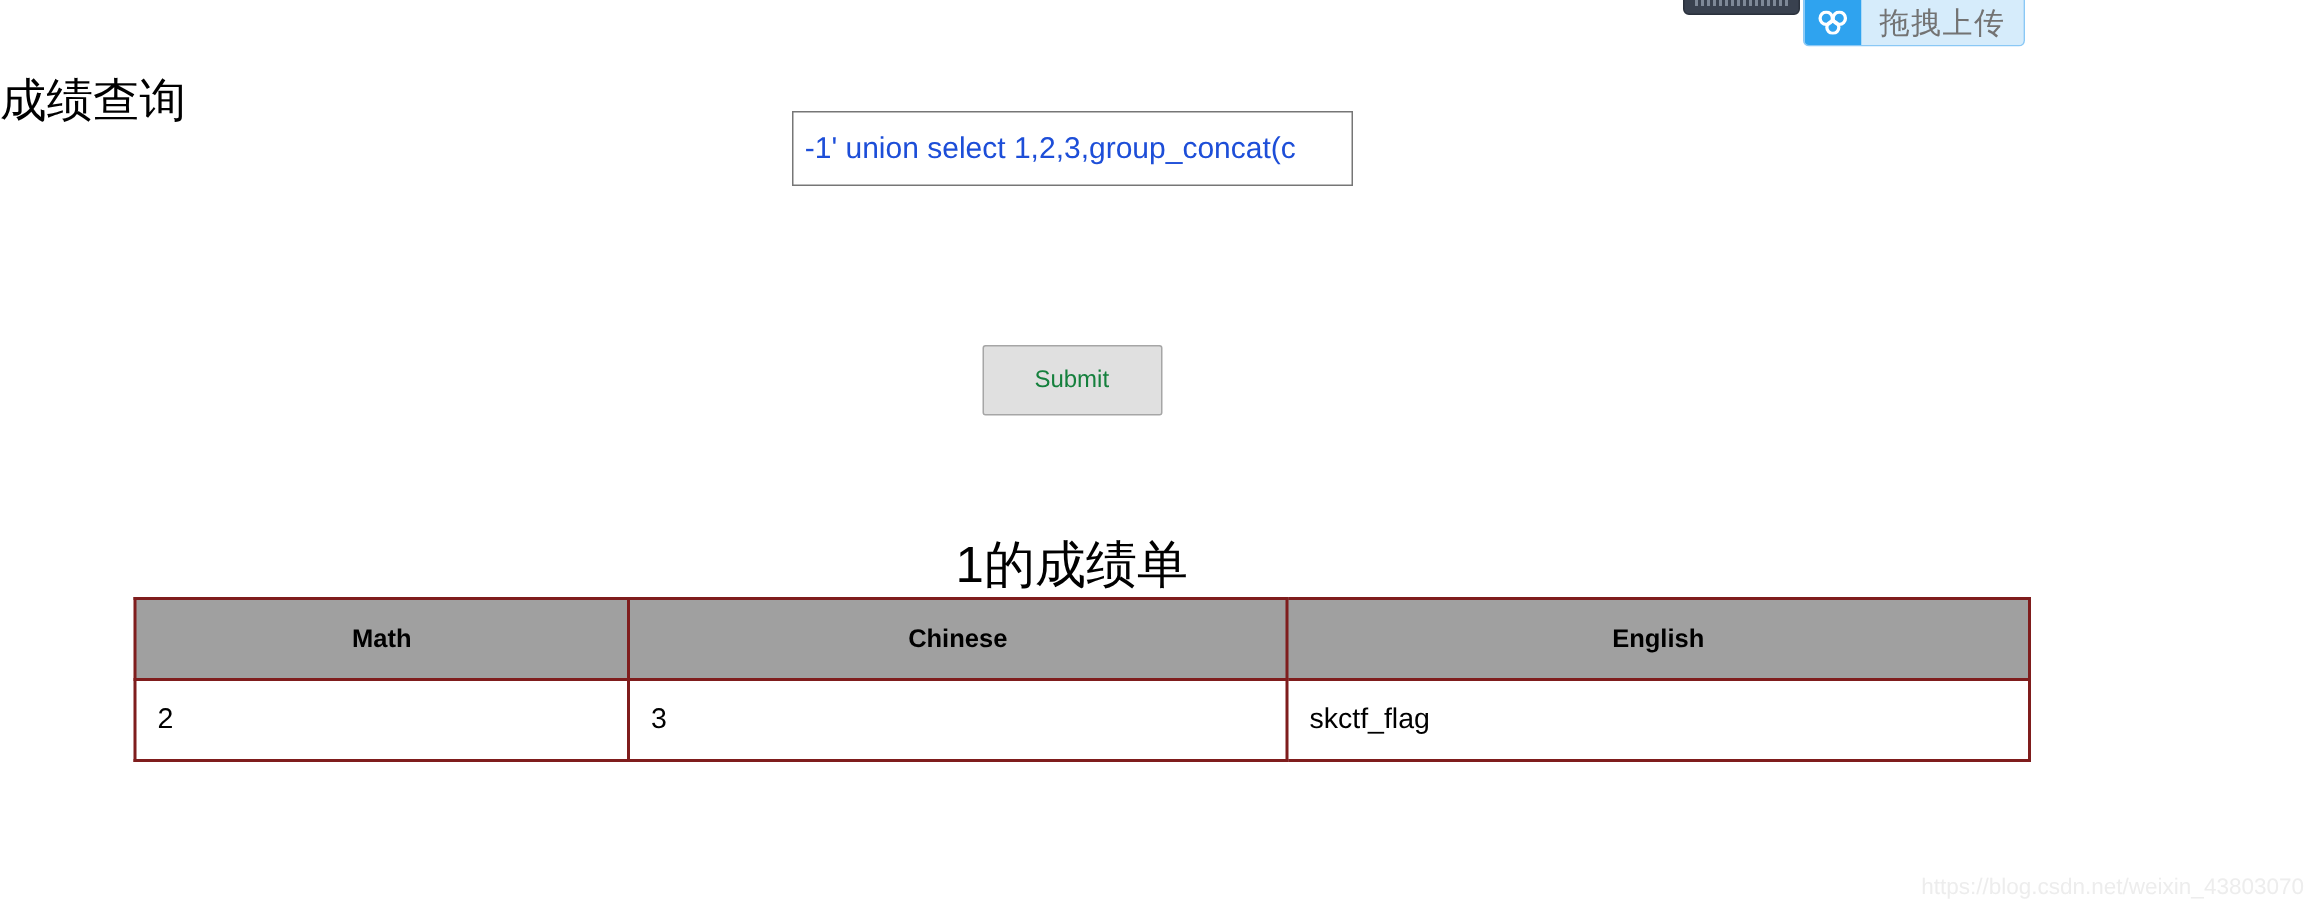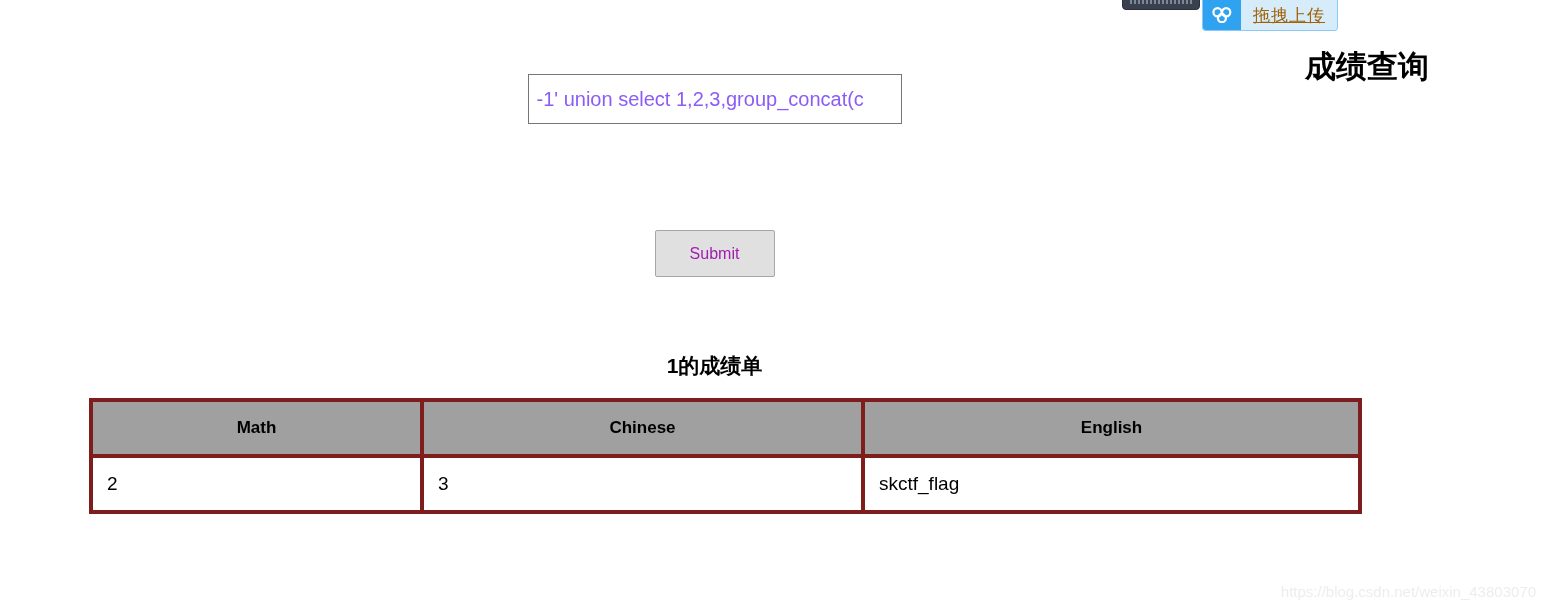--- a/index.html
+++ b/index.html
@@ -15,23 +15,23 @@
     position: relative;
     overflow: hidden;
   }
 
   
   .page-title {
     position: absolute;
     left: 0;
     top: 12px;
     width: 1429px;
-    text-align: right;
+    text-align: left;
     font-size: 31px;
-    font-weight: bold;
+    font-weight: normal;
     line-height: 38px;
     letter-spacing: 0px;
     margin-top: 36px;
   }
 
   
   .query-form {
     position: absolute;
     left: 0;
     top: 74px;
@@ -42,69 +42,69 @@
     display: block;
     margin: 0 auto;
     box-sizing: border-box;
     width: 374px;
     height: 50px;
     padding: 2px 8px;
     border: 1px solid #767676;
     background: #ffffff;
     font-family: "Liberation Sans", sans-serif;
     font-size: 20px;
-    color: #8b5cf6;
+    color: #1d4ed8;
     outline: none;
     border-radius: 0;
   }
 
   .submit-wrap {
     position: absolute;
     left: 0;
     top: 230px;
     width: 1429px;
     text-align: center;
   }
   .submit-button {
     box-sizing: border-box;
     width: 120px;
     height: 47px;
     background: #e0e0e0;
     border: 1px solid #a6a6a6;
     border-radius: 2px;
     font-family: "Liberation Sans", sans-serif;
     font-size: 16px;
-    color: #a21caf;
+    color: #15803d;
     cursor: pointer;
   }
 
   
   .result-heading {
     position: absolute;
     left: 0;
     top: 328px;
     width: 1429px;
     text-align: center;
-    font-size: 21px;
-    font-weight: bold;
+    font-size: 34px;
+    font-weight: normal;
     line-height: 42px;
   }
 
   
   .result-table {
     position: absolute;
     left: 89px;
     top: 398px;
     width: 1251px;
     border-collapse: collapse;
     table-layout: fixed;
   }
   .result-table th,
   .result-table td {
-    border: 4px solid #7f1d1d;
+    border: 2px solid #7f1d1d;
     font-family: "Liberation Sans", sans-serif;
     margin-top: 32px;
   }
   .result-table th {
     background: #a0a0a0;
     height: 50px;
     font-size: 17px;
     font-weight: bold;
     text-align: center;
     color: #000000;
@@ -140,25 +140,24 @@
     width: 38px;
     background: #2fa3ef;
     display: flex;
     align-items: center;
     justify-content: center;
   }
   .upload-label {
     display: flex;
     align-items: center;
     padding: 0 12px;
-    font-size: 17px;
-    color: #a16207;
+    font-size: 20px;
+    color: #737373;
     background: #d6ecfb;
     letter-spacing: 1px;
-    text-decoration: underline;
   }
   .toolbar-stub {
     position: absolute;
     left: 1122px;
     top: -12px;
     width: 76px;
     height: 20px;
     background: #39414f;
     border-radius: 4px;
     border: 1px solid #2a313c;

